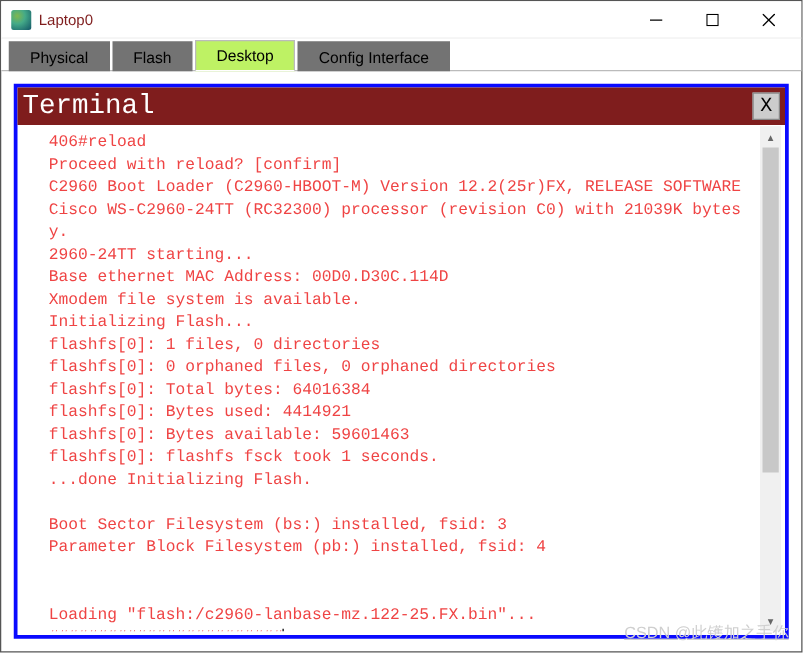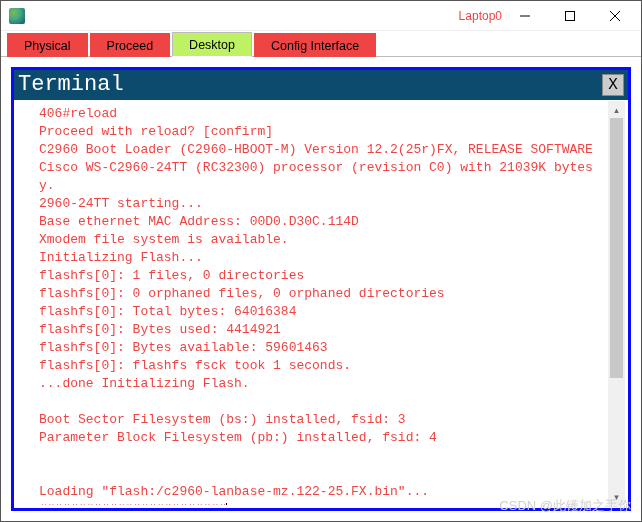--- a/index.html
+++ b/index.html
@@ -30,23 +30,22 @@
   }
   .title-icon {
     width: 16px; height: 16px;
     margin-right: 6px;
     display: inline-block;
     background: radial-gradient(circle at 30% 30%, #7fb84f 0%, #4a8 40%, #156 100%);
     border-radius: 2px;
   }
   .titlebar-title {
     flex: 1;
-    color: #ef4444;
+    color: #7f1d1d;
     font-size: 12px;
-    text-align: right;
   }
   .win-controls {
     display: flex;
     gap: 0;
   }
   .win-btn {
     width: 45px;
     height: 28px;
     display: flex;
     align-items: center;
@@ -69,36 +68,36 @@
   }
   .tab {
     padding: 5px 16px 4px 16px;
     font-size: 12.5px;
     color: #000;
     border: 1px solid transparent;
     border-bottom: none;
     margin-right: 2px;
     position: relative;
     top: 1px;
-    background: #ef4444;
+    background: #737373;
   }
   .tab.active {
     border-color: #bbb;
     border-bottom: 1px solid #fff;
     background: #bef264;
   }
 
   .inner-panel {
     position: absolute;
     left: 10px; right: 10px; top: 66px; bottom: 10px;
     border: 3px solid #0a0aff;
     background: #fff;
   }
   .terminal-head {
-    background: #0c4a6e;
+    background: #7f1d1d;
     color: #fff;
     font-family: "SimSun","NSimSun","Courier New",monospace;
     font-size: 22px;
     padding: 2px 4px 3px 4px;
     display: flex;
     align-items: center;
   }
   .terminal-head-title { flex:1; letter-spacing: 0; }
   .terminal-close {
     width: 22px; height: 22px;
@@ -157,20 +156,21 @@
     background:#c8c8c8;
   }
   .watermark {
     position: absolute;
     right: 10px;
     bottom: 6px;
     color: #cfcfcf;
     font-size: 13px;
     font-family: sans-serif;
     pointer-events: none;
+    text-decoration: underline;
   }
 </style>
 </head>
 <body>
 
 <div class="window">
 
   <div class="titlebar">
     <span class="title-icon"></span>
     <span class="titlebar-title">Laptop0</span>
@@ -189,21 +189,21 @@
         <svg width="10" height="10">
             <line x1="0" y1="0" x2="10" y2="10"></line>
             <line x1="10" y1="0" x2="0" y2="10"></line>
           </svg>
       </div>
     </div>
   </div>
 
   <div class="tabs-row">
     <div class="tab"><span>Physical</span></div>
-    <div class="tab"><span>Proceed</span></div>
+    <div class="tab"><span>Flash</span></div>
     <div class="tab active"><span>Desktop</span></div>
     <div class="tab"><span>Config Interface</span></div>
   </div>
 
   <div class="inner-panel">
     <div class="terminal-head">
       <span class="terminal-head-title">Terminal</span>
       <div class="terminal-close">
           <span>X</span>
         </div>

